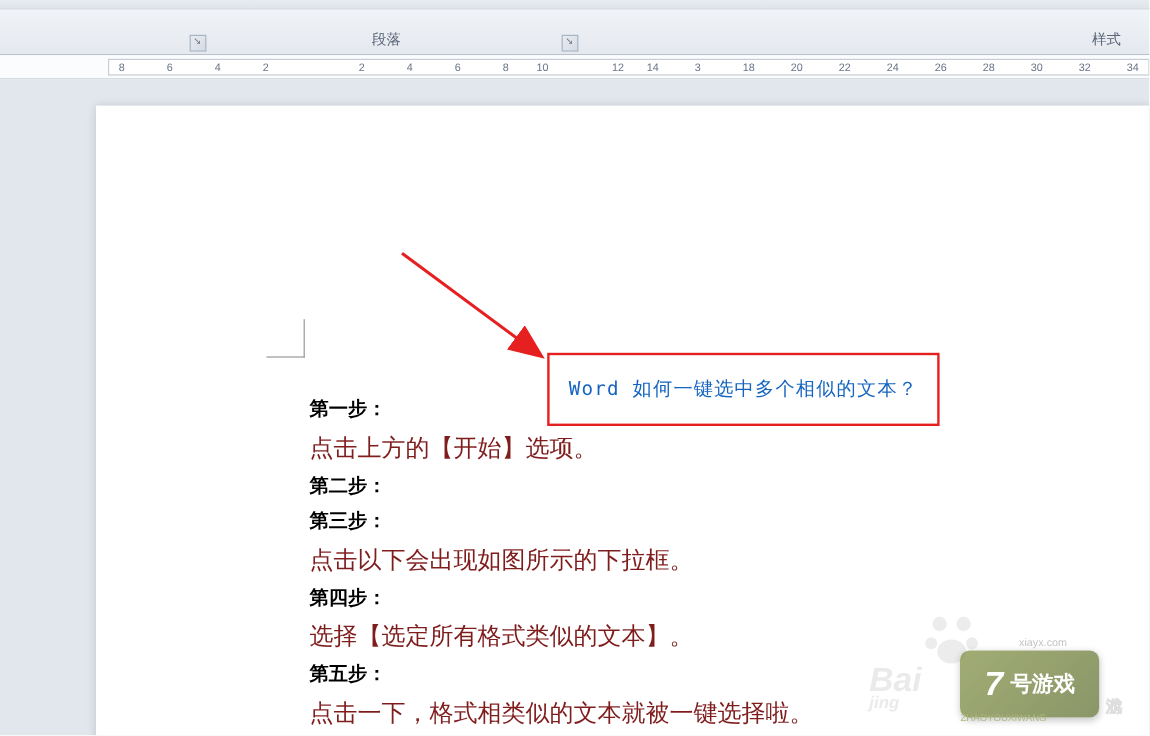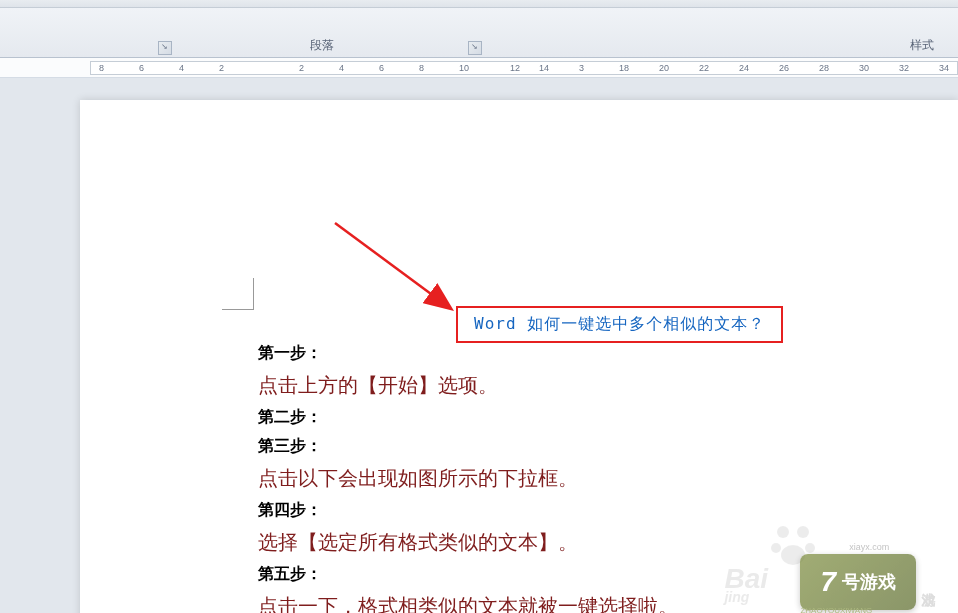--- a/index.html
+++ b/index.html
@@ -16,21 +16,21 @@
       height: 8px;
       background: linear-gradient(to bottom, #e8ecf0, #dfe4ea);
       border-bottom: 1px solid #c5cdd6;
       display: flex;
       align-items: center;
       gap: 20px;
       padding: 0 10px;
     }
     
     .ribbon-groups {
-      height: 50px;
+      height: 38px;
       background: linear-gradient(to bottom, #f0f3f7, #e5e9ef);
       border-bottom: 1px solid #b8c2cf;
       display: flex;
       position: relative;
     }
     
     .group-label {
       position: absolute;
       bottom: 3px;
       font-size: 12px;
@@ -102,21 +102,21 @@
       box-shadow: 0 0 8px rgba(0,0,0,0.15);
       height: 560px;
       padding: 110px 40px 40px 178px;
     }
     
     .title-box {
       position: absolute;
       left: 456px;
       top: 228px;
       border: 2px solid #e62020;
-      padding: 6px 16px;
+      padding: 18px 16px;
       background: #fff;
     }
     
     .title-text {
       color: #1565c0;
       font-family: "SimSun", monospace;
       font-size: 16px;
       letter-spacing: 1px;
     }
     
@@ -222,21 +222,21 @@
 <div class="ruler-area">
   <div class="ruler">
     <span class="ruler-tick" style="left:8px">8</span>
     <span class="ruler-tick" style="left:48px">6</span>
     <span class="ruler-tick" style="left:88px">4</span>
     <span class="ruler-tick" style="left:128px">2</span>
     <span class="ruler-tick" style="left:208px">2</span>
     <span class="ruler-tick" style="left:248px">4</span>
     <span class="ruler-tick" style="left:288px">6</span>
     <span class="ruler-tick" style="left:328px">8</span>
-    <span class="ruler-tick" style="left:368px">10</span>
+    <span class="ruler-tick" style="left:356px">10</span>
     <span class="ruler-tick" style="left:419px">12</span>
     <span class="ruler-tick" style="left:448px">14</span>
     <span class="ruler-tick" style="left:488px">3</span>
     <span class="ruler-tick" style="left:528px">18</span>
     <span class="ruler-tick" style="left:568px">20</span>
     <span class="ruler-tick" style="left:608px">22</span>
     <span class="ruler-tick" style="left:648px">24</span>
     <span class="ruler-tick" style="left:688px">26</span>
     <span class="ruler-tick" style="left:728px">28</span>
     <span class="ruler-tick" style="left:768px">30</span>

